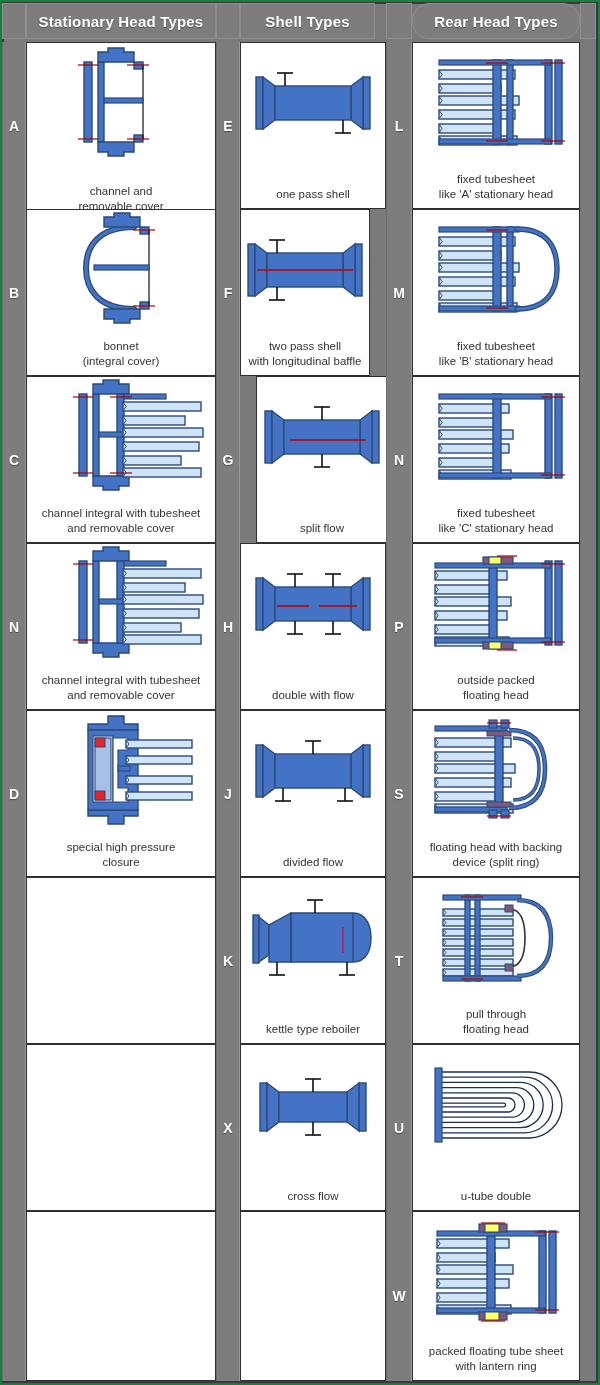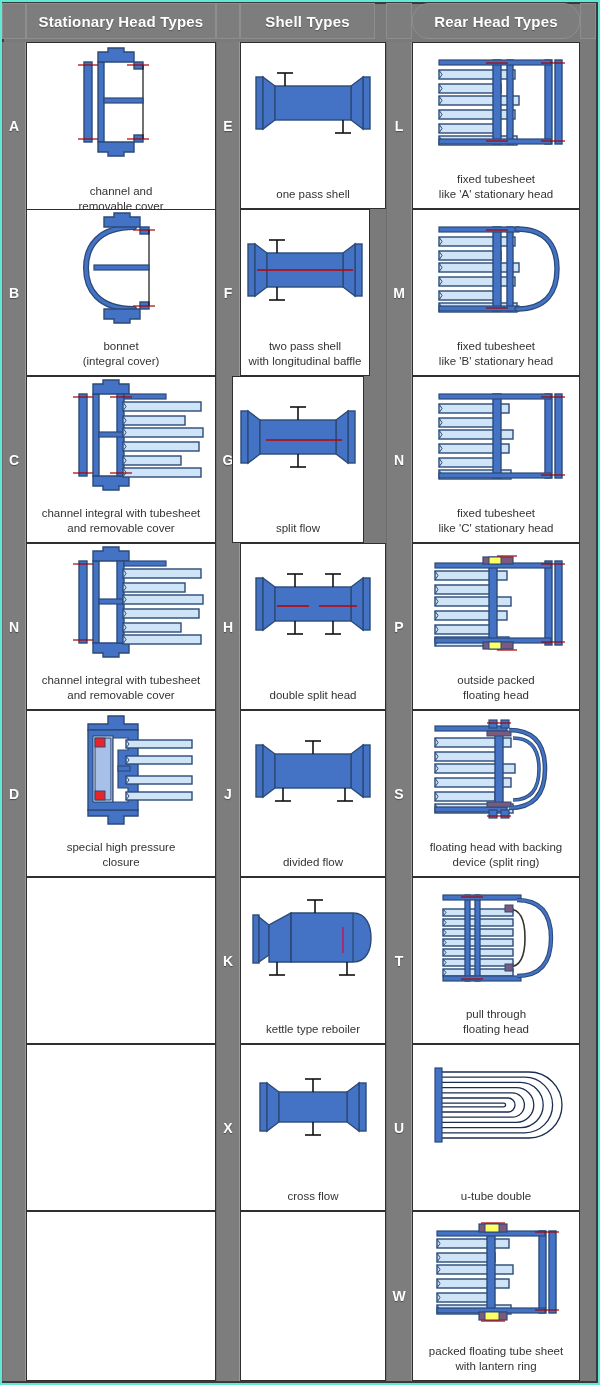--- a/index.html
+++ b/index.html
@@ -6,21 +6,21 @@
   * { box-sizing: border-box; }
   html, body {
     margin: 0; padding: 0;
     background: #6e6e6e;
     font-family: "Liberation Sans", sans-serif;
   }
   #chart {
     position: relative;
     width: 600px;
     height: 1385px;
-    background: #5eead4;
+    background: #15803d;
     overflow: hidden;
   }
   
   .frame {
     position: absolute;
     left: 2px; top: 2px;
     width: 596px; height: 1381px;
     border: 2px solid #3a3a3a;
     background: #7a7a7a;
   }
@@ -272,21 +272,21 @@
   <line x1="20" y1="55" x2="116" y2="55" stroke="#c00000" stroke-width="1.6"></line>
   <line x1="40" y1="38" x2="40" y2="25" stroke="#111" stroke-width="1.6"></line>
        <line x1="32" y1="25" x2="48" y2="25" stroke="#111" stroke-width="1.6"></line>
   <line x1="40" y1="72" x2="40" y2="85" stroke="#111" stroke-width="1.6"></line>
        <line x1="32" y1="85" x2="48" y2="85" stroke="#111" stroke-width="1.6"></line>
 </svg>
         </div>
         <div class="cap">two pass shell<br>with longitudinal baffle</div>
       </div>
       <div class="letter-col" style="left: 216px; width: 24px; top: 376px; height: 167px;">G</div>
-      <div class="cell" style="left: 232px; width: 132px; top: 376px; height: 167px; padding-left: 36px;">
+      <div class="cell" style="left: 256px; width: 132px; top: 376px; height: 167px; padding-left: 36px;">
         <div class="figwrap">
 <svg width="136" height="108" viewBox="0 0 136 108">
 
   <rect x="11" y="29" width="7" height="52" fill="#4472c4" stroke="#2b4a78" stroke-width="1.4"></rect>
   <path d="M18 29 L30 38 L30 72 L18 81 Z" fill="#4472c4" stroke="#2b4a78" stroke-width="1.4"></path>
   <rect x="118" y="29" width="7" height="52" fill="#4472c4" stroke="#2b4a78" stroke-width="1.4"></rect>
   <path d="M118 29 L106 38 L106 72 L118 81 Z" fill="#4472c4" stroke="#2b4a78" stroke-width="1.4"></path>
   <rect x="30" y="38" width="76" height="34" fill="#4472c4" stroke="#2b4a78" stroke-width="1.4"></rect>
   <line x1="36" y1="58" x2="112" y2="58" stroke="#c00000" stroke-width="1.6"></line>
   <line x1="68" y1="38" x2="68" y2="25" stroke="#111" stroke-width="1.6"></line>
@@ -312,21 +312,21 @@
   <line x1="50" y1="38" x2="50" y2="25" stroke="#111" stroke-width="1.6"></line>
        <line x1="42" y1="25" x2="58" y2="25" stroke="#111" stroke-width="1.6"></line>
   <line x1="88" y1="38" x2="88" y2="25" stroke="#111" stroke-width="1.6"></line>
        <line x1="80" y1="25" x2="96" y2="25" stroke="#111" stroke-width="1.6"></line>
   <line x1="50" y1="72" x2="50" y2="85" stroke="#111" stroke-width="1.6"></line>
        <line x1="42" y1="85" x2="58" y2="85" stroke="#111" stroke-width="1.6"></line>
   <line x1="88" y1="72" x2="88" y2="85" stroke="#111" stroke-width="1.6"></line>
        <line x1="80" y1="85" x2="96" y2="85" stroke="#111" stroke-width="1.6"></line>
 </svg>
         </div>
-        <div class="cap">double split head</div>
+        <div class="cap">double with flow</div>
       </div>
       <div class="letter-col" style="left: 216px; width: 24px; top: 710px; height: 167px;">J</div>
       <div class="cell" style="left: 240px; width: 146px; top: 710px; height: 167px;">
         <div class="figwrap">
 <svg width="136" height="108" viewBox="0 0 136 108">
 
   <rect x="11" y="29" width="7" height="52" fill="#4472c4" stroke="#2b4a78" stroke-width="1.4"></rect>
   <path d="M18 29 L30 38 L30 72 L18 81 Z" fill="#4472c4" stroke="#2b4a78" stroke-width="1.4"></path>
   <rect x="118" y="29" width="7" height="52" fill="#4472c4" stroke="#2b4a78" stroke-width="1.4"></rect>
   <path d="M118 29 L106 38 L106 72 L118 81 Z" fill="#4472c4" stroke="#2b4a78" stroke-width="1.4"></path>

